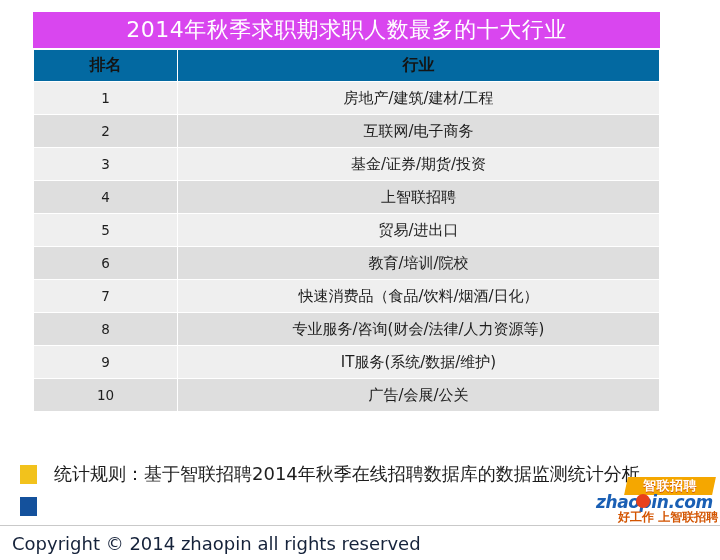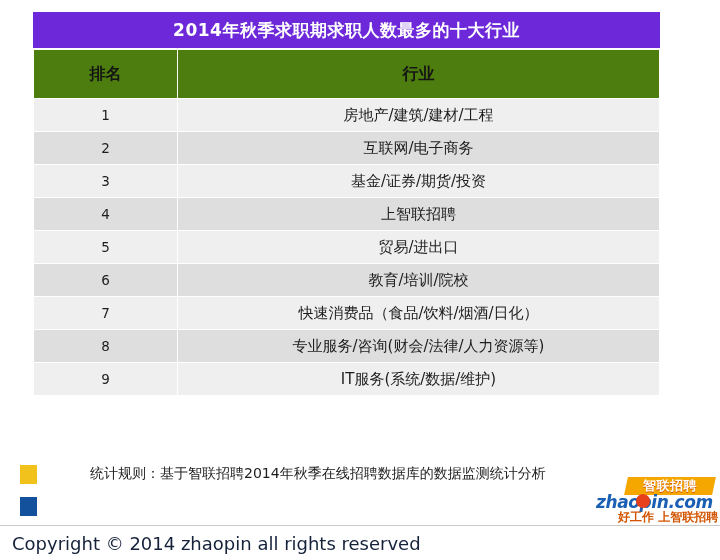--- a/index.html
+++ b/index.html
@@ -18,49 +18,49 @@
 
   
   .table-wrap {
     position: absolute;
     left: 33px;
     top: 12px;
     width: 627px;
   }
 
   .title-bar {
-    background: #6d28d9;
+    background: #d946ef;
     color: #ffffff;
-    font-size: 17px;
-    font-weight: bold;
+    font-size: 22px;
+    font-weight: normal;
     text-align: center;
     line-height: 36px;
     height: 36px;
     letter-spacing: 0.5px;
     white-space: nowrap;
   }
 
   .grid {
     width: 100%;
     border-collapse: separate;
     border-spacing: 1px 1px;
     background: #ffffff;
     margin-top: 1px;
   }
   .grid td, .grid th {
     padding: 0;
     margin: 0;
   }
 
   .hdr {
-    background: #4d7c0f;
+    background: #0369a1;
     color: #141414;
     font-weight: bold;
     font-size: 16px;
-    height: 48px;
+    height: 31px;
     text-align: center;
     vertical-align: middle;
   }
 
   .col-rank { width: 143px; }
 
   .cell {
     height: 32px;
     text-align: center;
     vertical-align: middle;
@@ -86,24 +86,23 @@
   }
   .note-swatch {
     width: 17px;
     height: 19px;
     flex: 0 0 17px;
     margin-right: 17px;
   }
   .sw-yellow { background: #f2c21c; }
   .sw-blue   { background: #14519c; }
   .note-text {
-    font-size: 14px;
+    font-size: 18px;
     color: #1d1d1d;
     white-space: nowrap;
-    margin-left: 36px;
   }
 
   
   .logo {
     position: absolute;
     left: 596px;
     top: 477px;
     width: 118px;
     height: 48px;
   }
@@ -225,20 +224,24 @@
         <td class="cell rank">7</td>
         <td class="cell">快速消费品（食品/饮料/烟酒/日化）</td>
       </tr>
       <tr class="row-even">
         <td class="cell rank">8</td>
         <td class="cell">专业服务/咨询(财会/法律/人力资源等)</td>
       </tr>
       <tr class="row-odd">
         <td class="cell rank">9</td>
         <td class="cell">IT服务(系统/数据/维护)</td>
+      </tr>
+      <tr class="row-even">
+        <td class="cell rank">10</td>
+        <td class="cell">广告/会展/公关</td>
       </tr>
     </tbody>
   </table>
 </div>
 
 <div class="notes">
   <div class="note-row">
     <span class="note-swatch sw-yellow"></span>
     <span class="note-text">统计规则：基于智联招聘2014年秋季在线招聘数据库的数据监测统计分析</span>
   </div>

